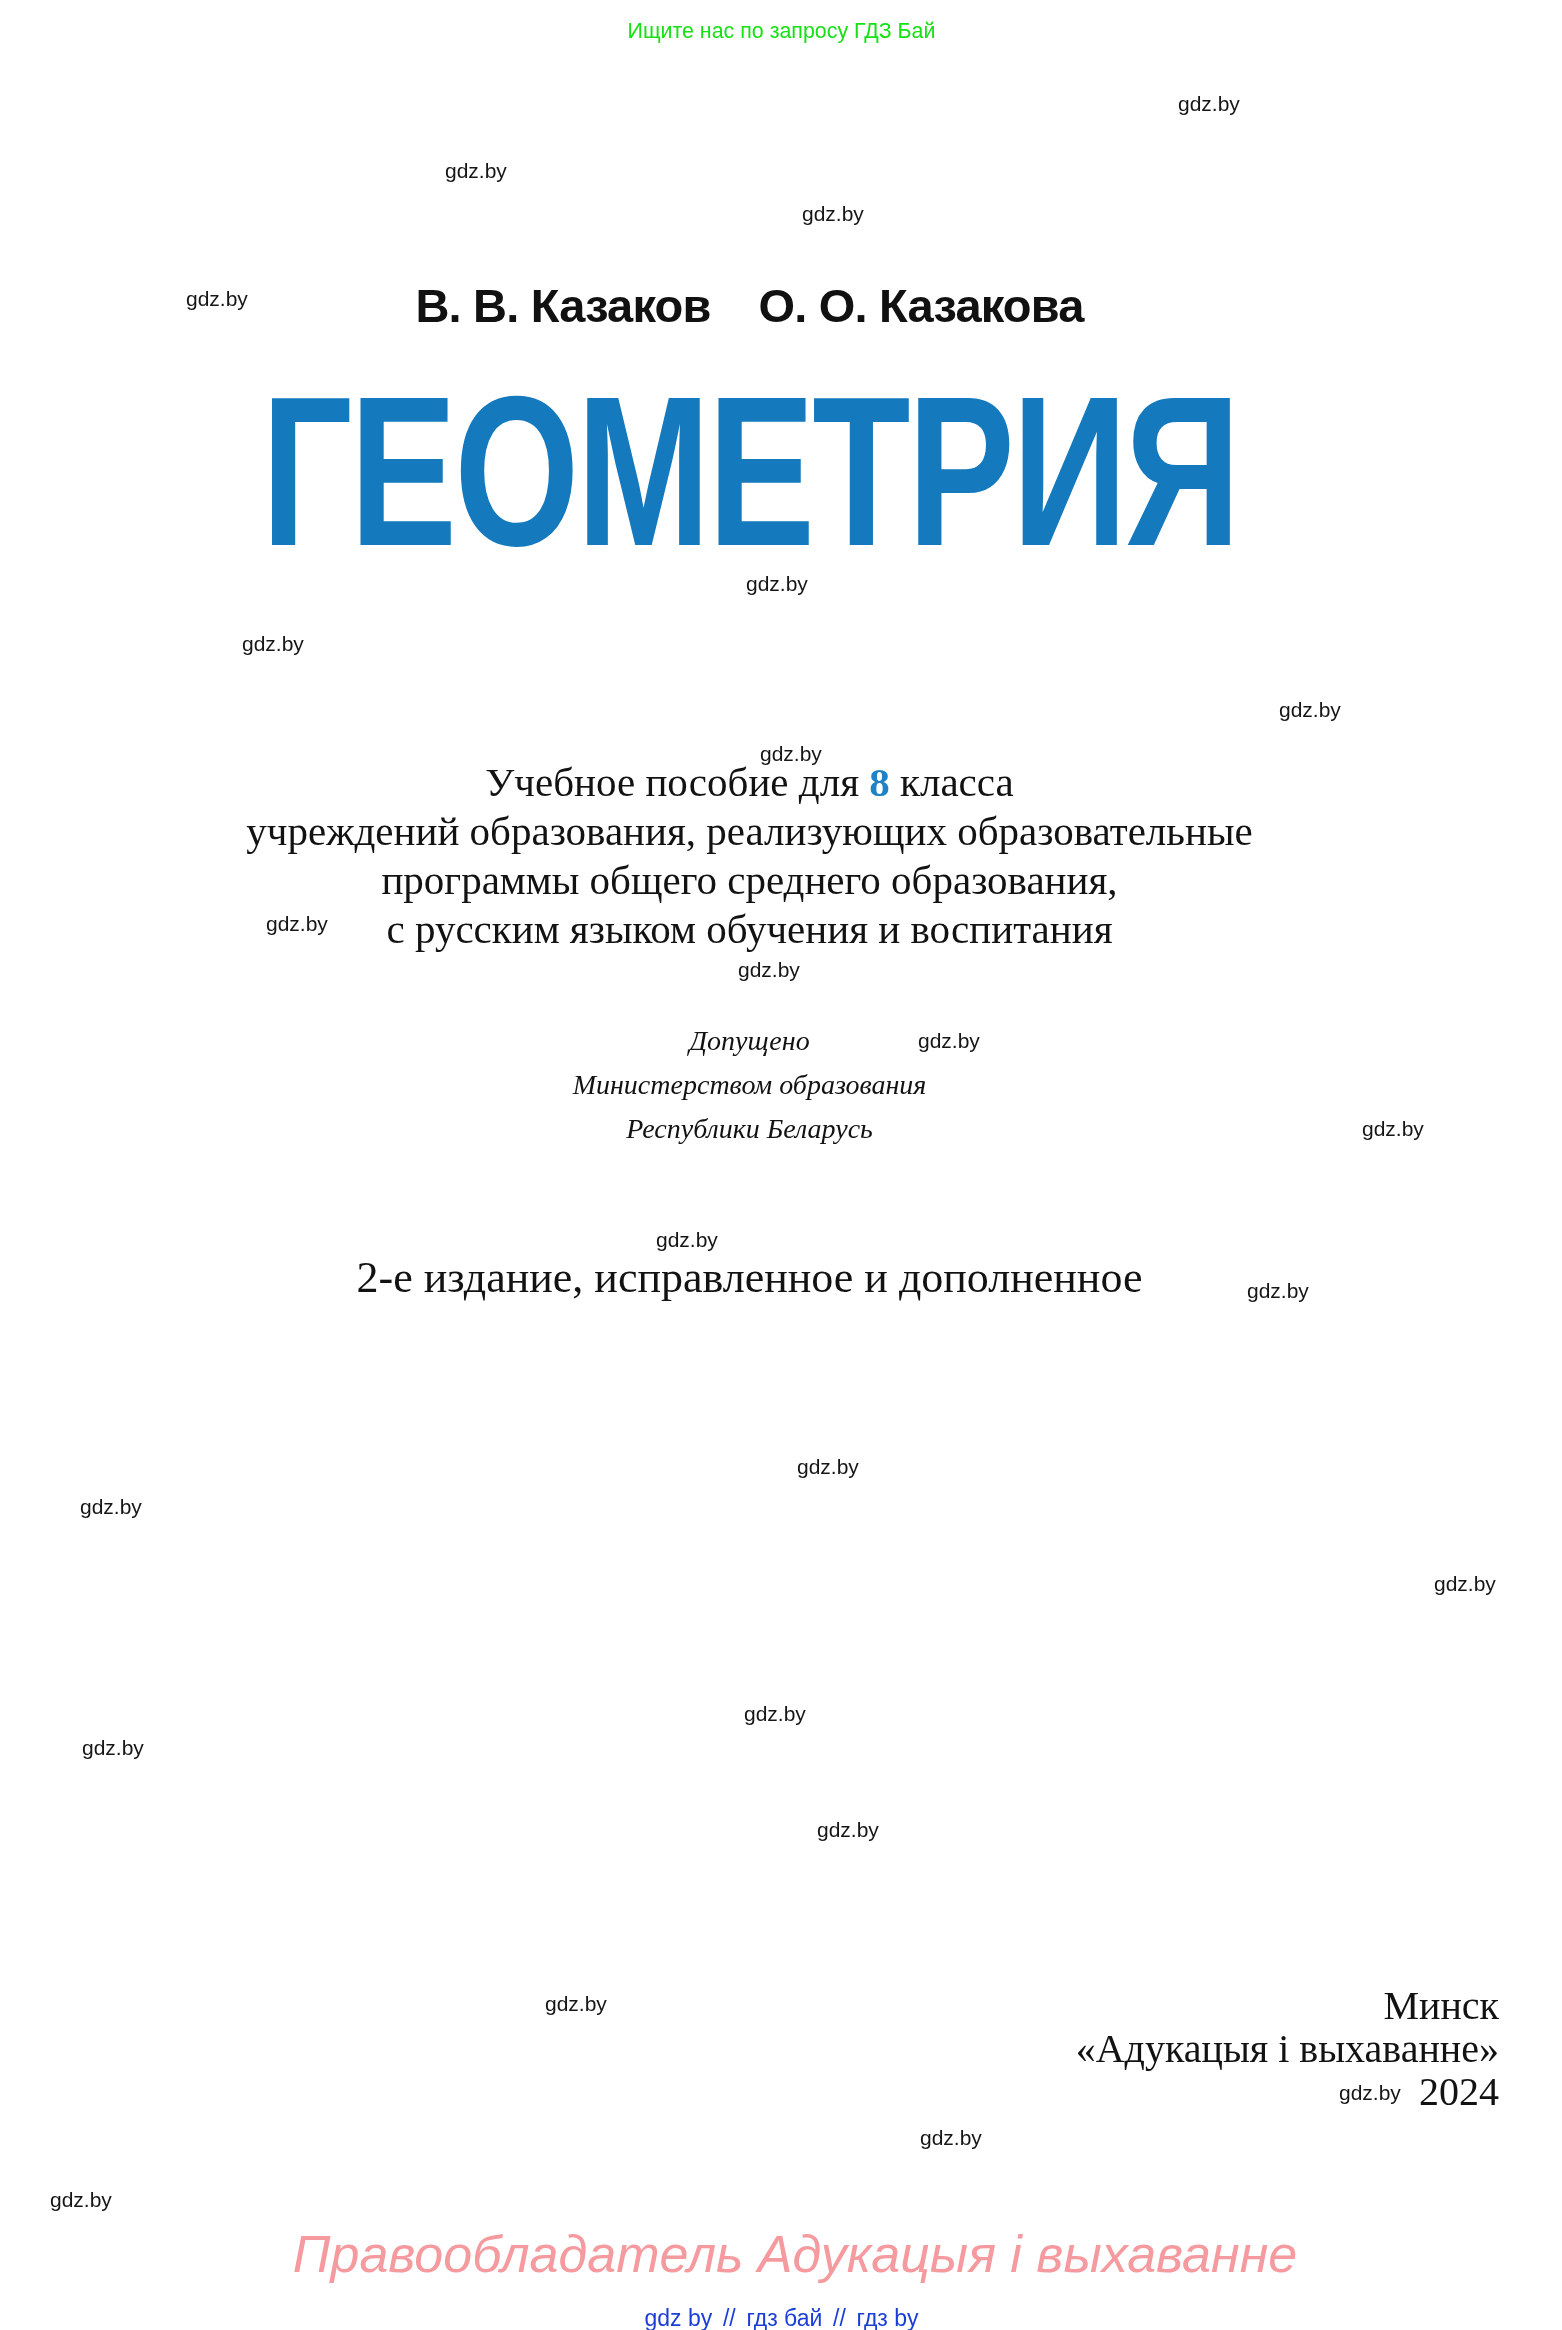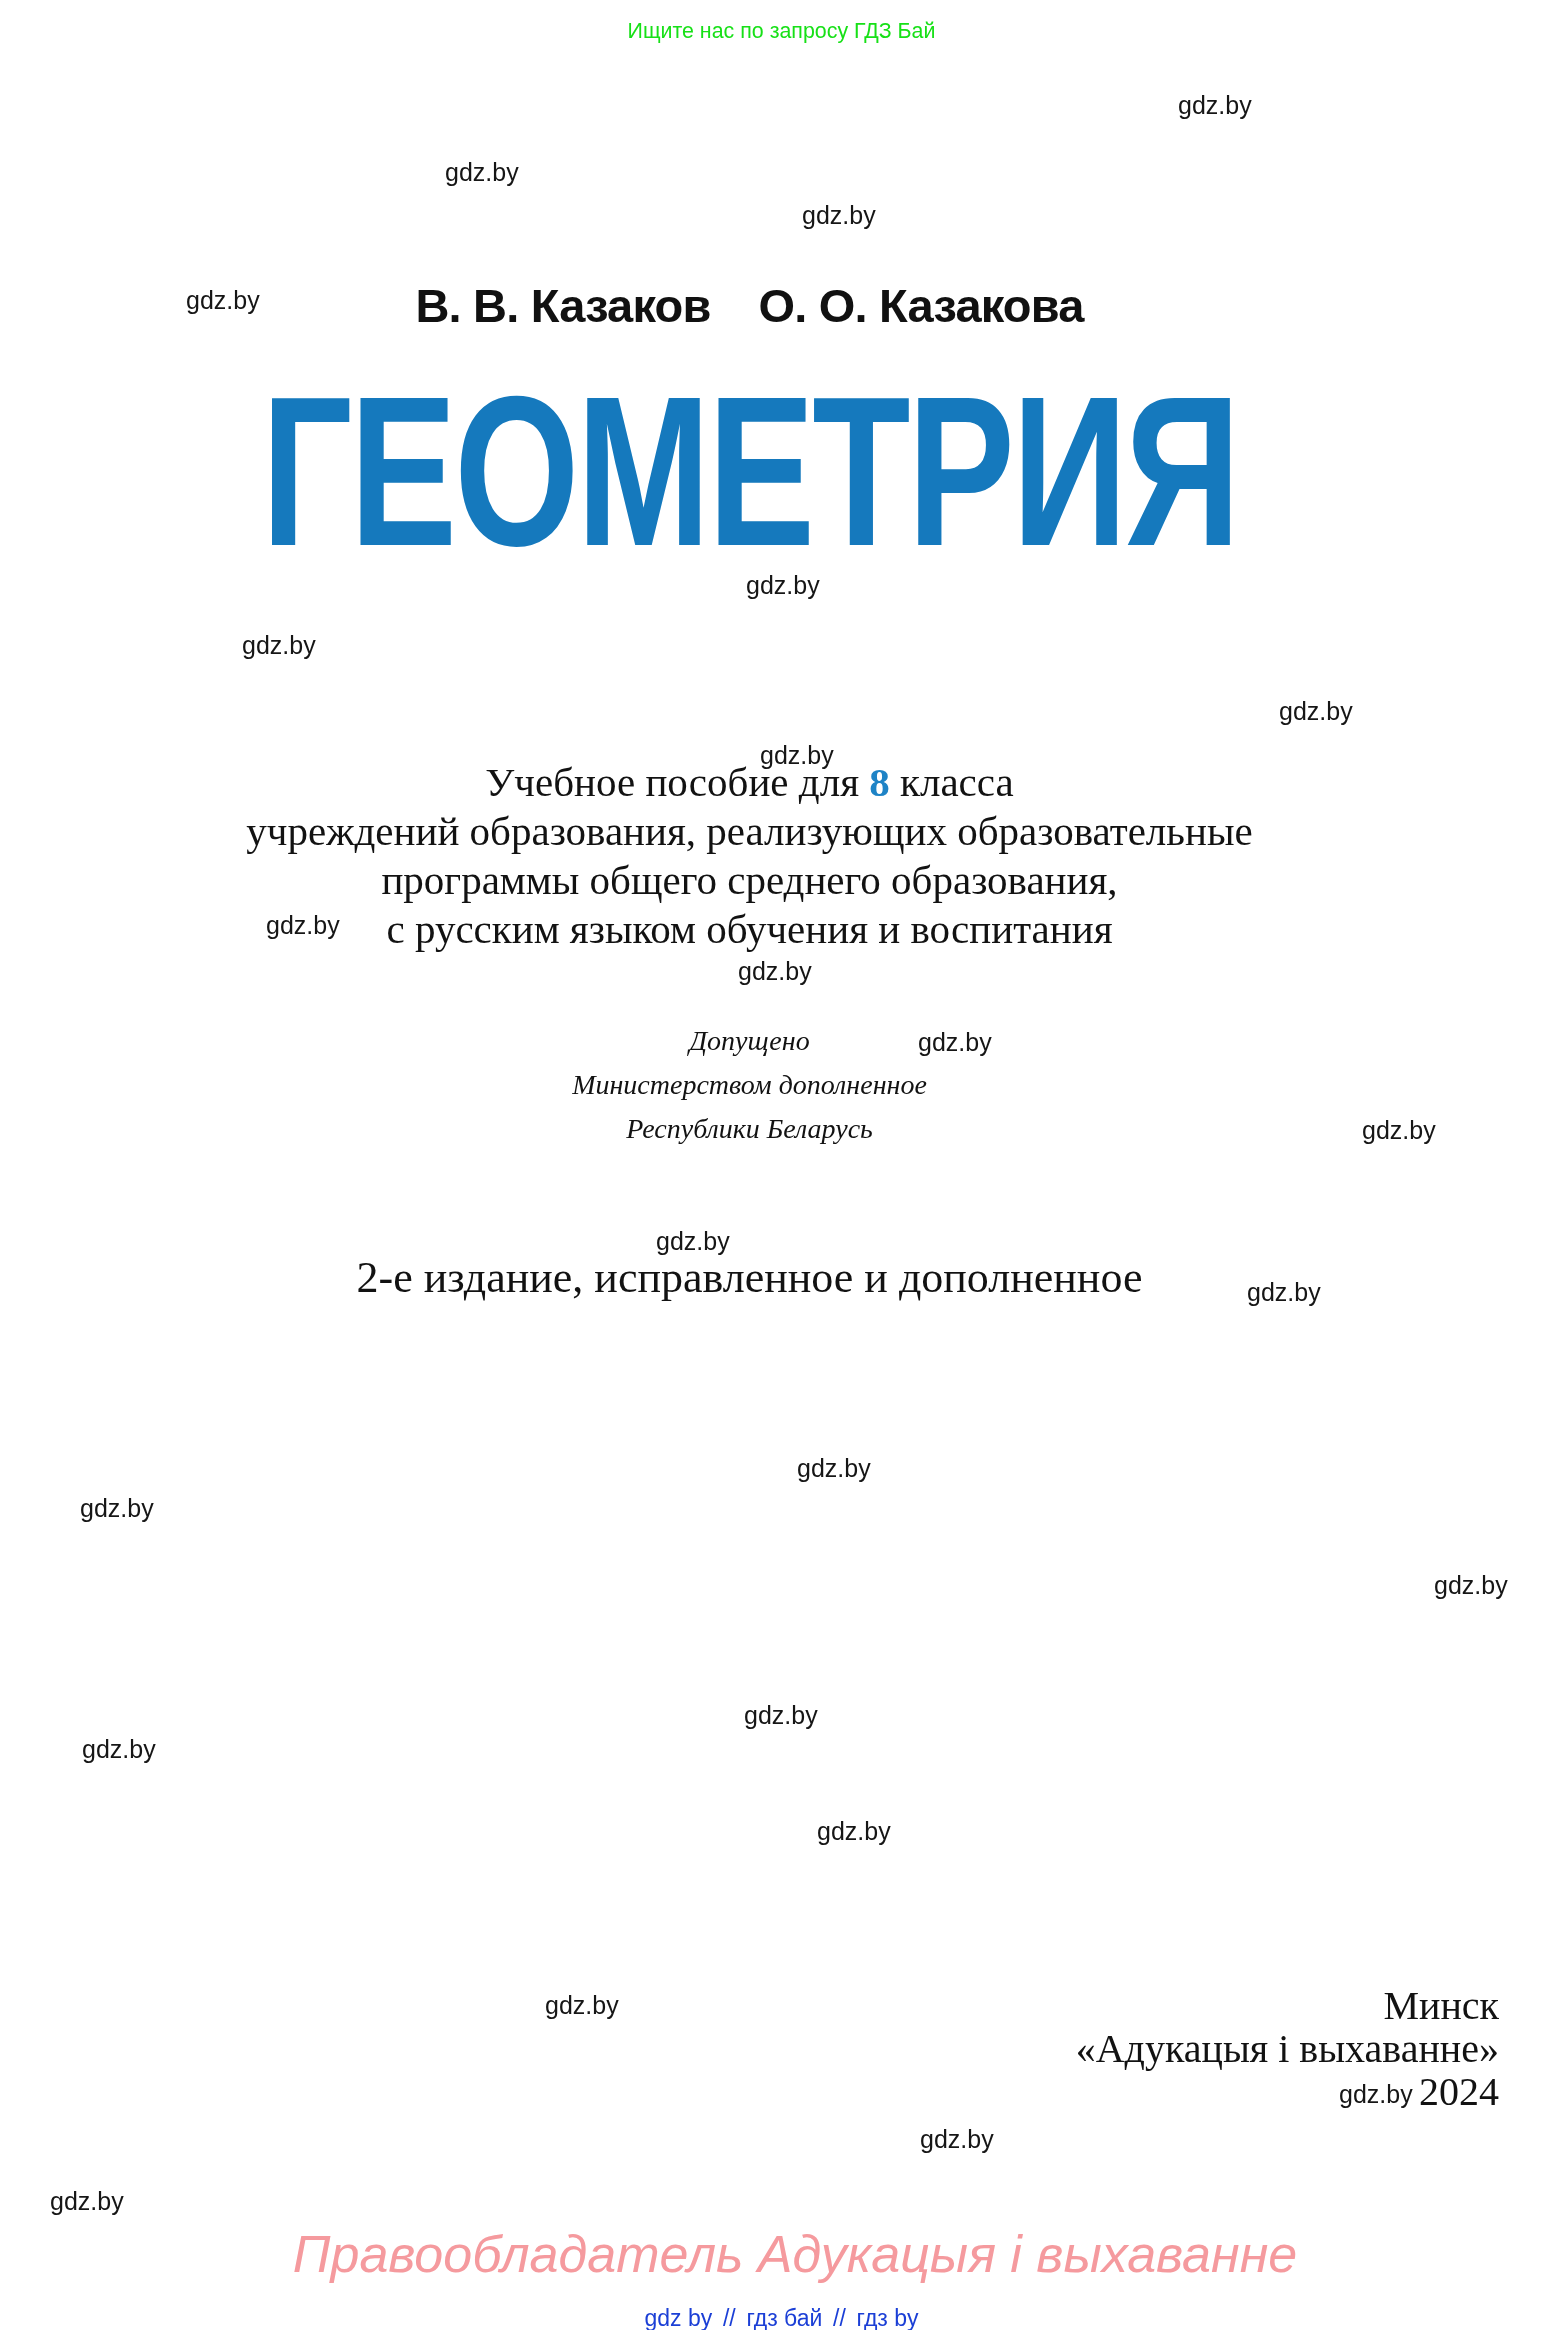--- a/index.html
+++ b/index.html
@@ -16,21 +16,21 @@
   
   .notice{
     position:absolute; left:0; top:3.8px; width:1563px;
     text-align:center;
     font-size:21.4px; line-height:1.1;
     color:#17e017;
   }
   
   .wm{
     position:absolute;
-    font-size:25px; line-height:1;
+    font-size:21px; line-height:1;
     color:#161616;
     white-space:nowrap;
   }
   
   .col{ position:absolute; left:0; width:1499px; text-align:center; }
   .authors{
     top:266px;
     font-weight:bold; font-size:47px; line-height:1;
     letter-spacing:-0.8px; color:#111;
     font-family:"Liberation Sans", sans-serif;
@@ -130,21 +130,21 @@
 
   <div class="col subtitle">
     <div><span>Учебное пособие для </span><span class="grade">8</span><span> класса</span></div>
     <div>учреждений образования, реализующих образовательные</div>
     <div>программы общего среднего образования,</div>
     <div>с русским языком обучения и воспитания</div>
   </div>
 
   <div class="col approval">
     <div>Допущено</div>
-    <div>Министерством дополненное</div>
+    <div>Министерством образования</div>
     <div>Республики Беларусь</div>
   </div>
 
   <div class="col edition">2-е издание, исправленное и дополненное</div>
 
   <div class="col imprint">
     <div>Минск</div>
     <div>«Адукацыя і выхаванне»</div>
     <div>2024</div>
   </div>

